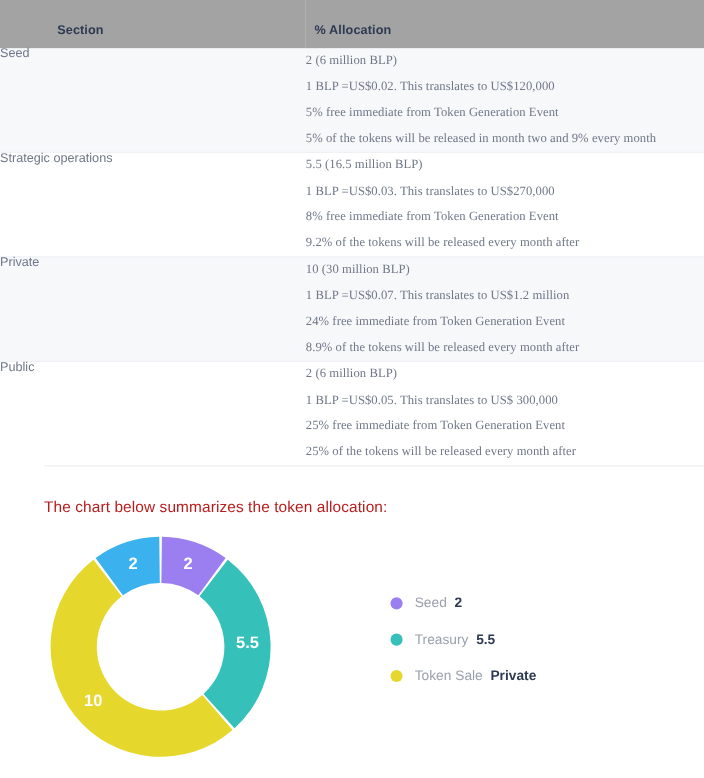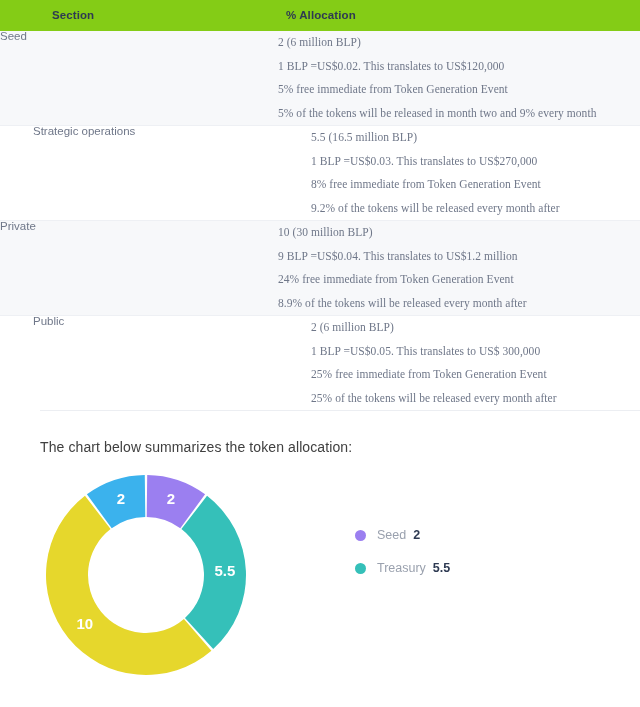--- a/index.html
+++ b/index.html
@@ -23,38 +23,38 @@
     table-layout: fixed;
   }
   .token-table col.c-section { width: 278px; }
   .token-table col.c-alloc   { width: 362px; }
 
   .token-table thead th {
     text-align: left;
     font-size: 11.5px;
     font-weight: bold;
     color: #2e3a52;
-    padding: 9px 0 10px 0;
-    background: #84cc16;
+    padding: 22px 0 10px 0;
+    background: #a3a3a3;
     vertical-align: top;
     letter-spacing: 0.1px;
   }
   .token-table thead th.th-section { padding-left: 52px; }
   .token-table thead th.th-alloc   { padding-left: 8px; }
 
   .token-table tbody td {
     vertical-align: top;
     font-size: 11.5px;
     line-height: 1;
     color: #6f7789;
     padding: 0;
     border-top: 1px solid #eef0f4;
   }
   .token-table tbody tr.shaded td { background: #f7f8fa; }
-  .token-table tbody tr.plain  td { background: #ffffff; padding-left: 33px; }
+  .token-table tbody tr.plain  td { background: #ffffff; }
   .token-table tbody tr:first-child td { border-top: none; }
 
   .cell-section {
     padding: 38px 8px 38px 52px;
   }
   .cell-alloc {
     padding: 26px 0 22px 8px;
     white-space: nowrap;
     overflow: visible;
   }
@@ -75,21 +75,21 @@
     width: 600px;
     margin: 0 0 0 40px;
     height: 1px;
     background: #eceef2;
   }
 
   
   .chart-caption {
     margin: 28px 0 0 40px;
     font-size: 14px;
-    color: #404040;
+    color: #b91c1c;
     letter-spacing: 0.1px;
   }
 
   .chart-area {
     position: relative;
     margin-top: 16px;
     height: 220px;
   }
 
   .donut-wrap {
@@ -171,21 +171,21 @@
           <span class="alloc-line">5.5 (16.5 million BLP)</span>
           <span class="alloc-line">1 BLP =US$0.03. This translates to US$270,000</span>
           <span class="alloc-line">8% free immediate from Token Generation Event</span>
           <span class="alloc-line">9.2% of the tokens will be released every month after</span>
         </td>
       </tr>
       <tr class="shaded">
         <td class="cell-section"><span class="section-label">Private</span></td>
         <td class="cell-alloc">
           <span class="alloc-line">10 (30 million BLP)</span>
-          <span class="alloc-line">9 BLP =US$0.04. This translates to US$1.2 million</span>
+          <span class="alloc-line">1 BLP =US$0.07. This translates to US$1.2 million</span>
           <span class="alloc-line">24% free immediate from Token Generation Event</span>
           <span class="alloc-line">8.9% of the tokens will be released every month after</span>
         </td>
       </tr>
       <tr class="plain">
         <td class="cell-section"><span class="section-label">Public</span></td>
         <td class="cell-alloc">
           <span class="alloc-line">2 (6 million BLP)</span>
           <span class="alloc-line">1 BLP =US$0.05. This translates to US$ 300,000</span>
           <span class="alloc-line">25% free immediate from Token Generation Event</span>
@@ -220,14 +220,19 @@
       <div class="legend-row">
         <span class="legend-dot" style="background: rgb(155, 127, 240);"></span>
         <span class="legend-name">Seed</span>
         <span class="legend-value">2</span>
       </div>
       <div class="legend-row">
         <span class="legend-dot" style="background: rgb(53, 192, 185);"></span>
         <span class="legend-name">Treasury</span>
         <span class="legend-value">5.5</span>
       </div>
+      <div class="legend-row">
+        <span class="legend-dot" style="background: rgb(230, 215, 44);"></span>
+        <span class="legend-name">Token Sale</span>
+        <span class="legend-value">Private</span>
+      </div>
     </div>
 </div>
 
 </body></html>

